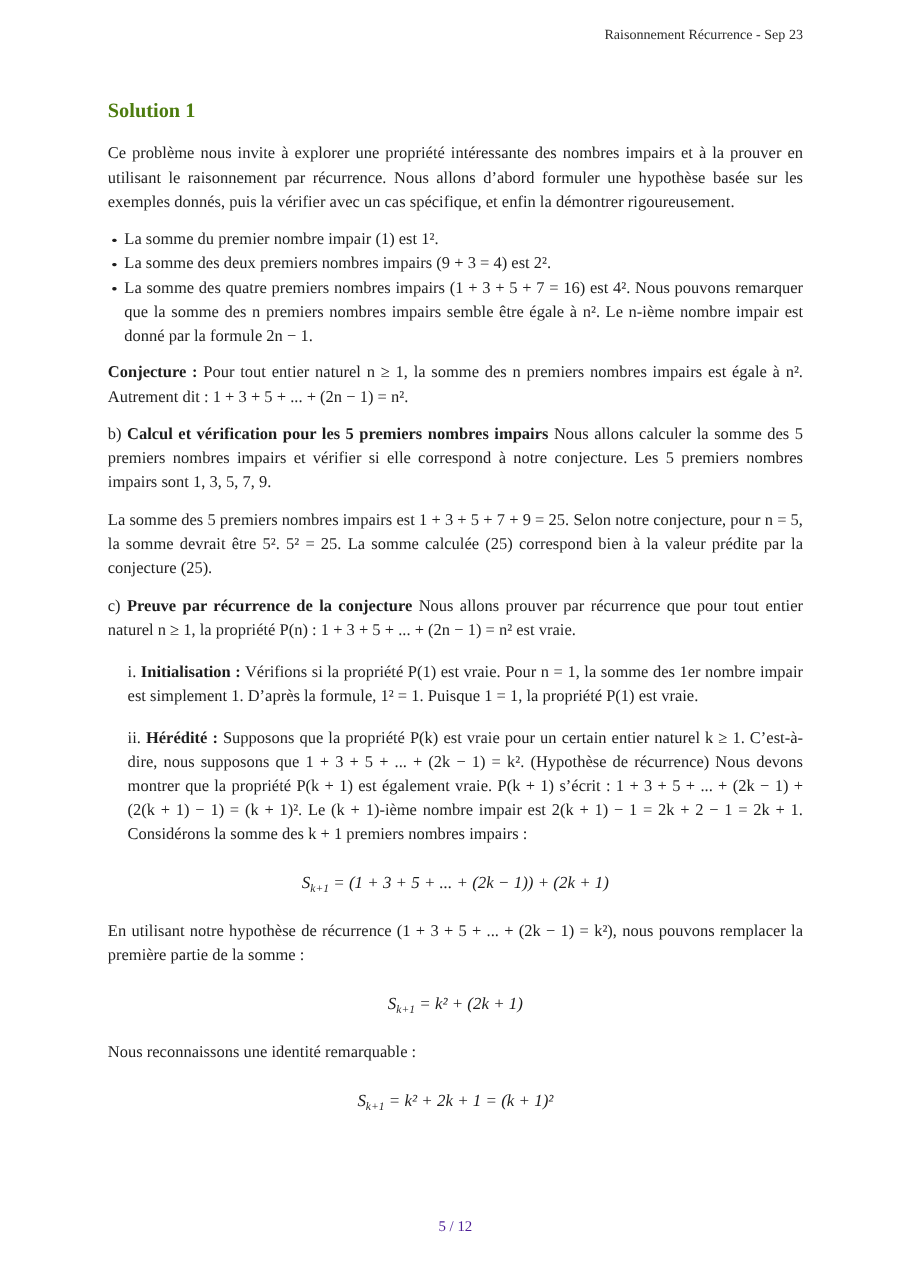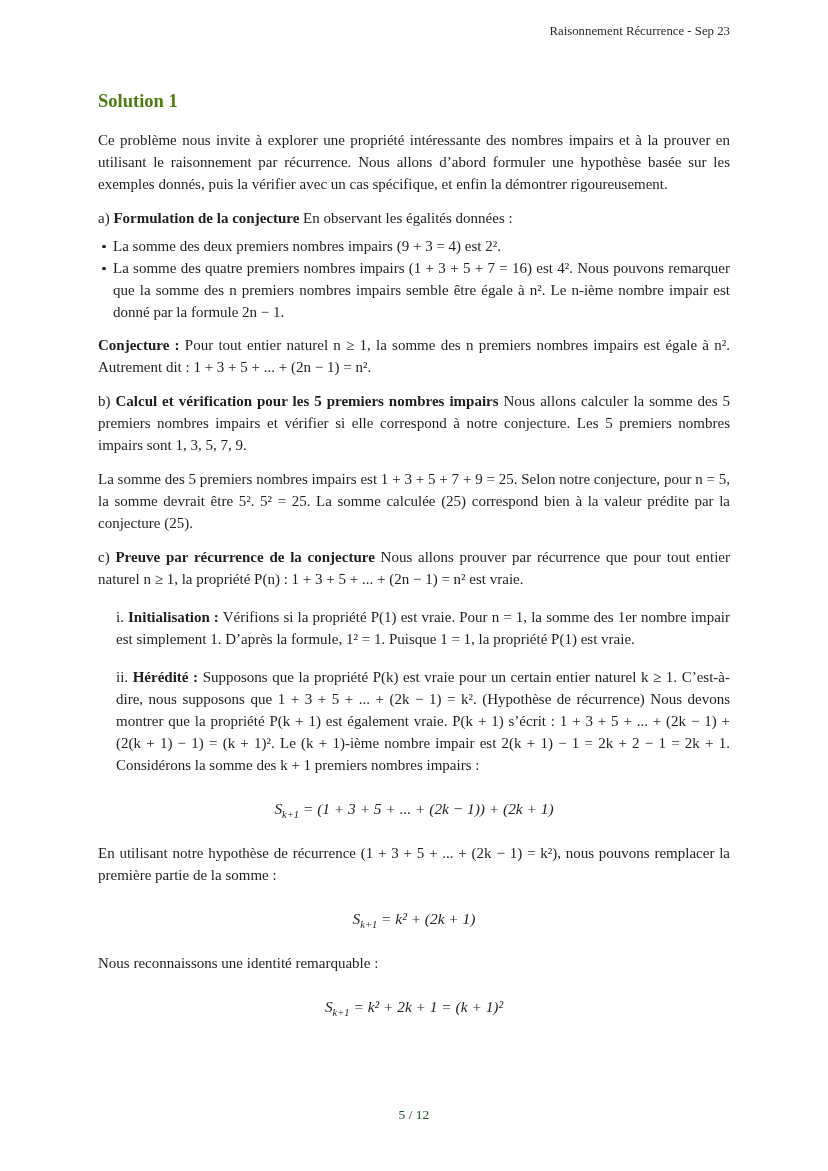--- a/index.html
+++ b/index.html
@@ -87,41 +87,41 @@
     line-height: 0;
   }
   b { font-weight: bold; }
   .page-footer {
     position: absolute;
     left: 0;
     right: 0;
     bottom: 48px;
     text-align: center;
     font-size: 13.5px;
-    color: #14532d;
+    color: #4c1d95;
   }
 </style>
 </head>
 <body>
 
 <div class="page">
 
   <div class="page-header">
     <span>Raisonnement Récurrence - Sep 23</span>
   </div>
 
   <div class="content">
 
     <h1 class="doc-title">Solution 1</h1>
 
     <p class="para">Ce problème nous invite à explorer une propriété intéressante des nombres impairs et à la prouver en utilisant le raisonnement par récurrence. Nous allons d’abord formuler une hypothèse basée sur les exemples donnés, puis la vérifier avec un cas spécifique, et enfin la démontrer rigoureusement.</p>
 
-    <p class="para lead"><span>a) </span><b>Formulation de la conjecture</b><span> En observant les égalités données :</span></p>
 
     <ul class="bullets">
+      <li>La somme du premier nombre impair (1) est 1².</li>
       <li>La somme des deux premiers nombres impairs (9 + 3 = 4) est 2².</li>
       <li>La somme des quatre premiers nombres impairs (1 + 3 + 5 + 7 = 16) est 4². Nous pouvons remarquer que la somme des n premiers nombres impairs semble être égale à n². Le n-ième nombre impair est donné par la formule 2n − 1.</li>
     </ul>
 
     <p class="para"><b>Conjecture :</b><span> Pour tout entier naturel n ≥ 1, la somme des n premiers nombres impairs est égale à n². Autrement dit : 1 + 3 + 5 + ... + (2n − 1) = n².</span></p>
 
     <p class="para"><span>b) </span><b>Calcul et vérification pour les 5 premiers nombres impairs</b><span> Nous allons calculer la somme des 5 premiers nombres impairs et vérifier si elle correspond à notre conjecture. Les 5 premiers nombres impairs sont 1, 3, 5, 7, 9.</span></p>
 
     <p class="para">La somme des 5 premiers nombres impairs est 1 + 3 + 5 + 7 + 9 = 25. Selon notre conjecture, pour n = 5, la somme devrait être 5². 5² = 25. La somme calculée (25) correspond bien à la valeur prédite par la conjecture (25).</p>
 

